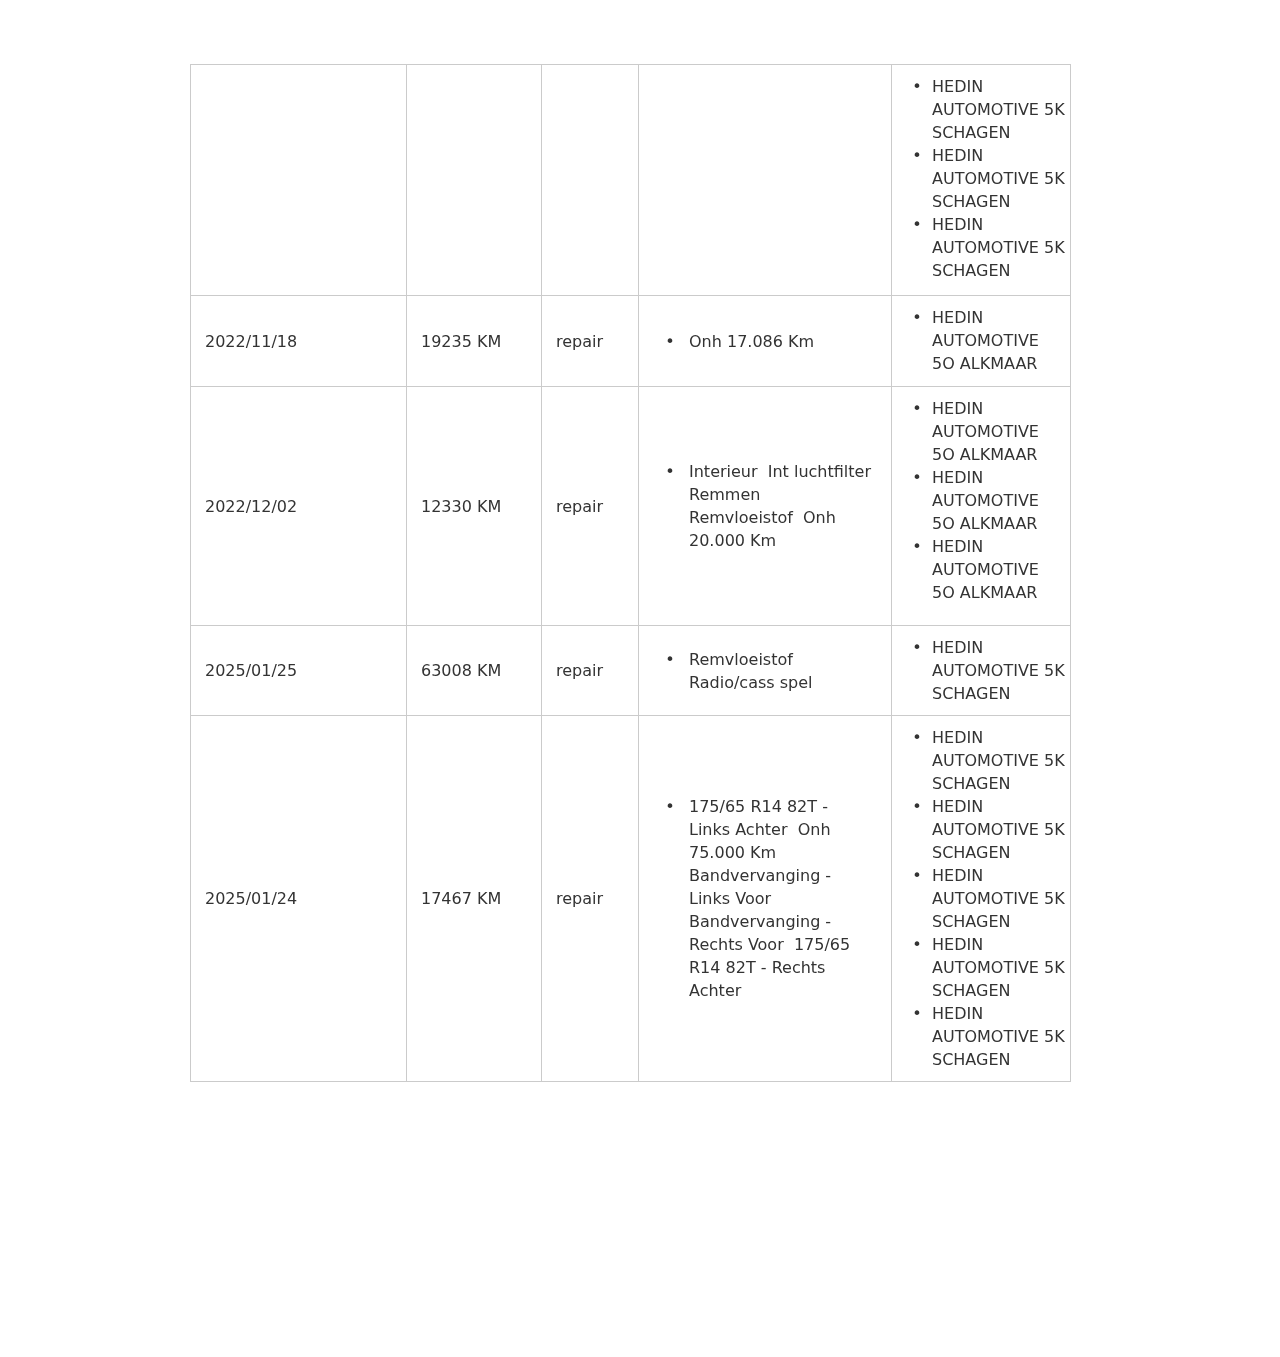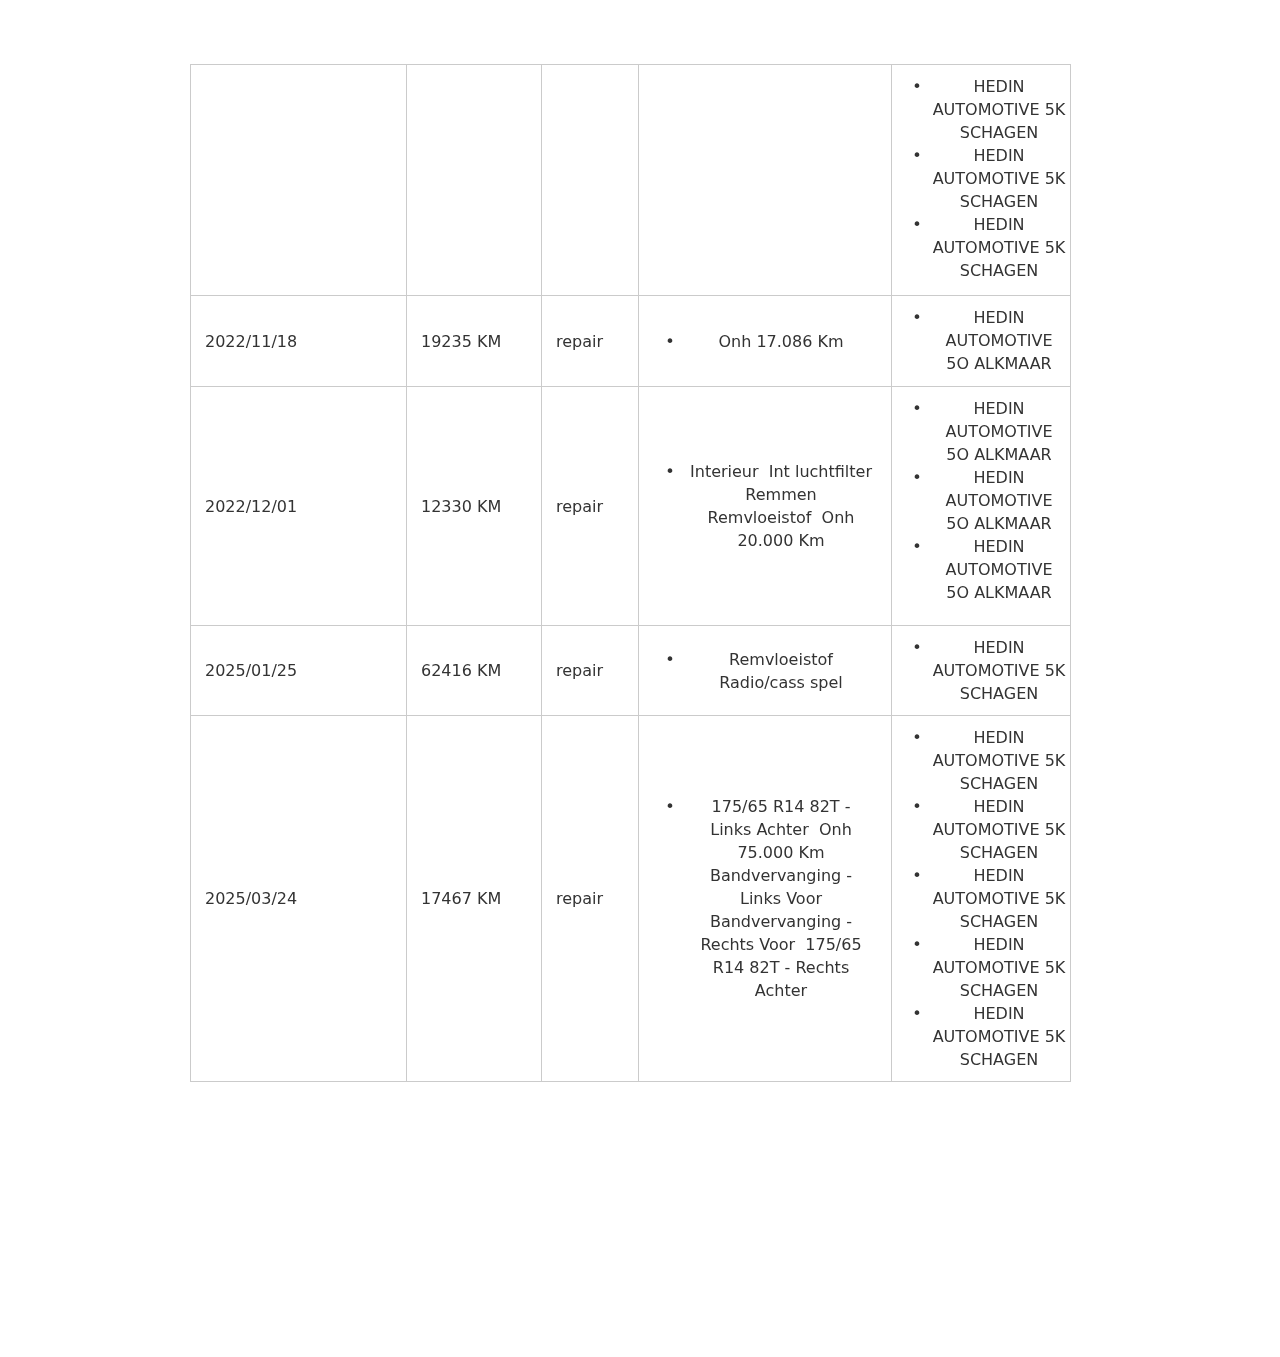--- a/index.html
+++ b/index.html
@@ -46,21 +46,20 @@
   .bullet {
     flex: 0 0 auto;
     text-align: center;
   }
   .c-desc .bullet { width: 38px; }
   .c-loc .bullet { width: 30px; }
   .bullet-text {
     flex: 1 1 auto;
     white-space: pre-wrap;
     word-wrap: break-word;
-    text-align: center;
   }
 </style>
 </head>
 <body>
 
 <div class="page">
   <table class="history-table">
     <colgroup>
       <col style="width:216px">
       <col style="width:135px">
@@ -103,21 +102,21 @@
         </td>
         <td class="c-loc">
           <div class="bullet-item">
             <span class="bullet">•</span>
             <span class="bullet-text">HEDIN AUTOMOTIVE 5O ALKMAAR</span>
           </div>
         </td>
       </tr>
 
       <tr class="r2">
-        <td class="c-date">2022/12/01</td>
+        <td class="c-date">2022/12/02</td>
         <td class="c-km">12330 KM</td>
         <td class="c-type">repair</td>
         <td class="c-desc">
           <div class="bullet-item">
             <span class="bullet">•</span>
             <span class="bullet-text">Interieur  Int luchtfilter  Remmen  Remvloeistof  Onh 20.000 Km</span>
           </div>
         </td>
         <td class="c-loc">
           <div class="bullet-item">
@@ -130,38 +129,38 @@
           </div>
           <div class="bullet-item">
             <span class="bullet">•</span>
             <span class="bullet-text">HEDIN AUTOMOTIVE 5O ALKMAAR</span>
           </div>
         </td>
       </tr>
 
       <tr class="r3">
         <td class="c-date">2025/01/25</td>
-        <td class="c-km">62416 KM</td>
+        <td class="c-km">63008 KM</td>
         <td class="c-type">repair</td>
         <td class="c-desc">
           <div class="bullet-item">
             <span class="bullet">•</span>
             <span class="bullet-text">Remvloeistof  Radio/cass spel</span>
           </div>
         </td>
         <td class="c-loc">
           <div class="bullet-item">
             <span class="bullet">•</span>
             <span class="bullet-text">HEDIN AUTOMOTIVE 5K SCHAGEN</span>
           </div>
         </td>
       </tr>
 
       <tr class="r4">
-        <td class="c-date">2025/03/24</td>
+        <td class="c-date">2025/01/24</td>
         <td class="c-km">17467 KM</td>
         <td class="c-type">repair</td>
         <td class="c-desc">
           <div class="bullet-item">
             <span class="bullet">•</span>
             <span class="bullet-text">175/65 R14 82T - Links Achter  Onh 75.000 Km  Bandvervanging - Links Voor  Bandvervanging - Rechts Voor  175/65 R14 82T - Rechts Achter</span>
           </div>
         </td>
         <td class="c-loc">
           <div class="bullet-item">

